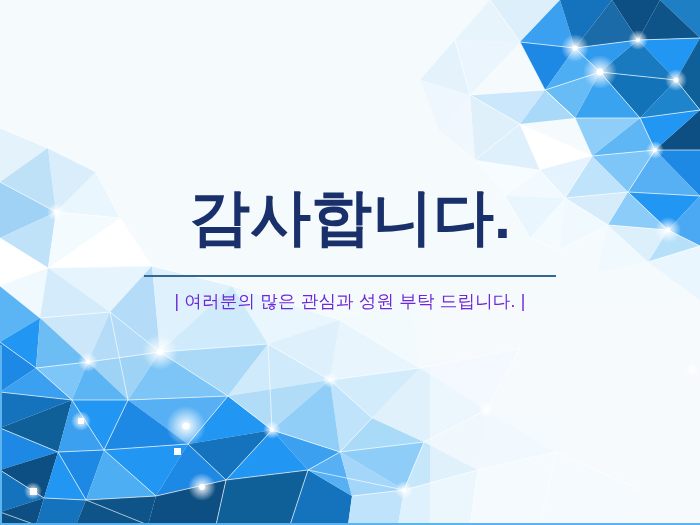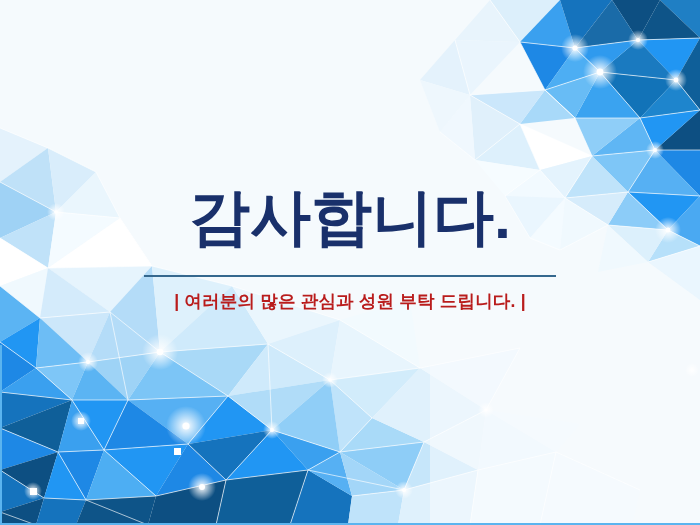--- a/index.html
+++ b/index.html
@@ -50,22 +50,22 @@
     height: 2px;
     background: #35688e;
   }
   #subtitle {
     position: absolute;
     left: 0;
     right: 0;
     top: 289px;
     text-align: center;
     font-size: 17.5px;
-    font-weight: bold;
-    color: #b91c1c;
+    font-weight: normal;
+    color: #6d28d9;
     letter-spacing: 0.2px;
     white-space: nowrap;
   }
   .edge-line {
     position: absolute;
     background: #5bb4ef;
   }
   #edge-bottom {
     left: 0;
     bottom: 0;

